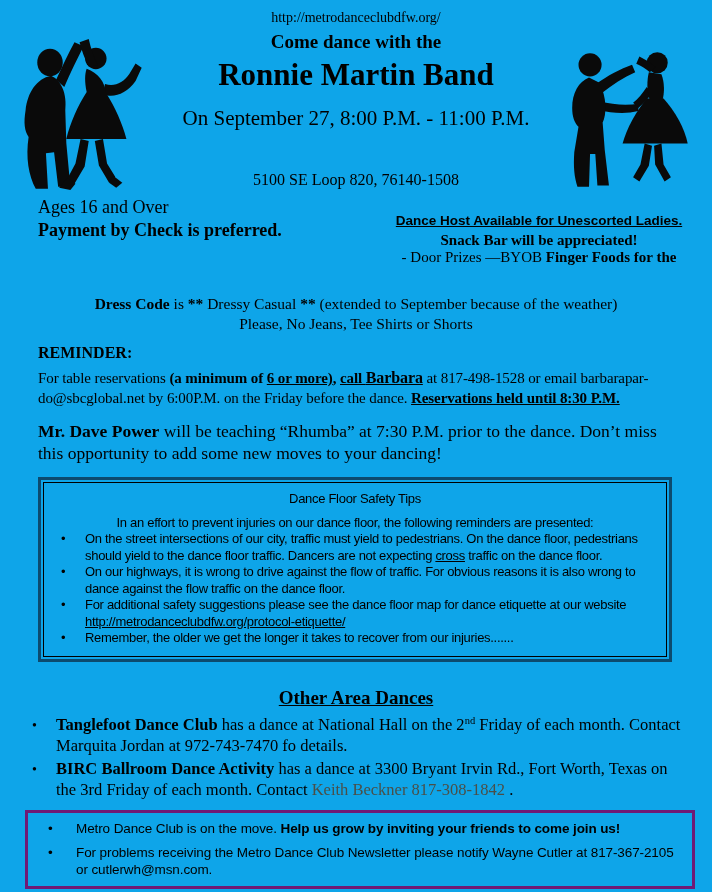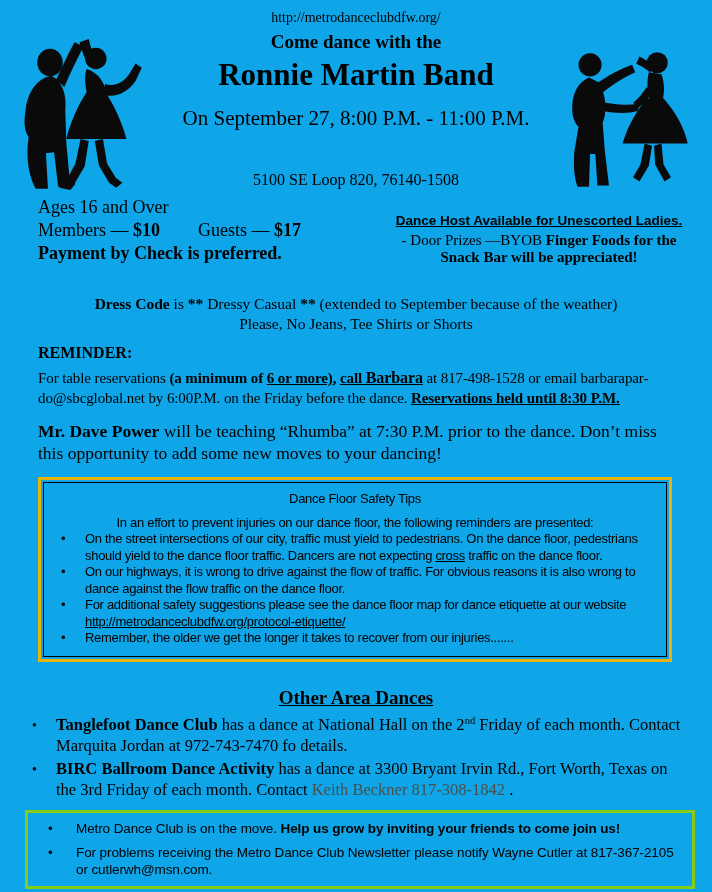--- a/index.html
+++ b/index.html
@@ -30,21 +30,21 @@
   #host .ln{font-size:15px;line-height:17px;}
 
   #dress{top:294px;font-size:15.5px;line-height:20px;}
 
   #rem-head{left:38px;top:344px;font-size:16px;font-weight:bold;}
   #rem-para{left:38px;top:368px;width:632px;font-size:15px;line-height:20px;letter-spacing:-0.1px;}
   #rem-para .big{font-size:16px;}
 
   #lesson{left:38px;top:420px;width:622px;font-size:17.5px;line-height:22px;}
 
-  #safety{left:38px;top:477px;width:634px;box-sizing:border-box;border:3px solid #eab308;padding:2px;}
+  #safety{left:38px;top:477px;width:634px;box-sizing:border-box;border:3px solid #0c4a6e;padding:2px;}
   #safety .inner{border:1px solid #000;padding:8px 12px 9px 12px;
                  font-family:"Liberation Sans",sans-serif;font-size:13px;line-height:16.5px;
                  letter-spacing:-0.3px;}
   #safety .ttl{text-align:center;}
   #safety .intro{text-align:center;margin-top:7px;}
   .sb{display:flex;}
   .sb .dot{width:24px;flex:none;padding-left:5px;}
   .sb .dot::before{content:"•";}
   .sb .txt{flex:1;}
 
@@ -52,21 +52,21 @@
 
   .area{left:30px;width:656px;font-size:16.5px;line-height:21px;display:flex;}
   #tangle{top:714px;}
   #birc{top:758px;font-family:Liberation Serif, serif;}
   .area .dot{width:24px;flex:none;padding-left:2px;}
   .area .dot::before{content:"•";font-size:14px;}
   .area .txt{flex:1;}
   .muted{color:#4a4f48;}
   sup.sup{font-size:10.5px;vertical-align:super;line-height:0;}
 
-  #footer{left:25px;top:810px;width:670px;box-sizing:border-box;border:3px solid #84cc16;
+  #footer{left:25px;top:810px;width:670px;box-sizing:border-box;border:3px solid #701a75;
           font-family:"Liberation Sans",sans-serif;font-size:13.5px;line-height:17px;
           letter-spacing:-0.1px;padding:7px 12px 8px 12px;}
   .fb{display:flex;}
   .fb + .fb{margin-top:7px;}
   .fb .dot{width:28px;flex:none;padding-left:8px;}
   .fb .dot::before{content:"•";}
   .fb .txt{flex:1;}
 </style>
 </head>
 <body>
@@ -106,28 +106,27 @@
       <path d="M85 38 C81 44 77 49 72 53 L77 58 C82 54 86 49 90 44 Z"></path>
       <path d="M87 24 L99 26 C102 34 102 43 100 51 L88 51 C85 42 85 32 87 24 Z"></path>
       <path d="M85 49 L101 49 C112 61 121 77 124 92 L62 92 C66 77 75 61 85 49 Z"></path>
       <path d="M83 92 L79 112 L72 124 L78 128 L87 113 L90 94 Z"></path>
       <path d="M99 92 L101 112 L108 124 L102 128 L93 112 L92 94 Z"></path>
     </svg>
   </div>
 
   <div id="ages" class="abs">
     <div>Ages 16 and Over</div>
-    <div><span>Members — </span><span class="b">$10</span><span class="price-gap"></span><span>Guests — </span><span class="b">$17</span></div>
     <div class="b">Payment by Check is preferred.</div>
   </div>
 
   <div id="host" class="abs">
     <div class="hd">Dance Host Available for Unescorted Ladies.</div>
+    <div class="ln b">Snack Bar will be appreciated!</div>
     <div class="ln"><span>- Door Prizes —BYOB </span><span class="b">Finger Foods for the</span></div>
-    <div class="ln b">Snack Bar will be appreciated!</div>
   </div>
 
   <div id="dress" class="abs center">
     <div><span class="b">Dress Code</span><span> is </span><span class="b">** </span><span>Dressy Casual</span><span class="b"> **</span><span> (extended to September because of the weather)</span></div>
     <div>Please, No Jeans, Tee Shirts or Shorts</div>
   </div>
 
   <div id="rem-head" class="abs">REMINDER:</div>
 
   <div id="rem-para" class="abs"><span>For table reservations </span><span class="b">(a minimum of </span><span class="b u">6 or more)</span><span class="b">, </span><span class="b u">call </span><span class="b u big">Barbara</span><span> at 817-498-1528 or email  barbarapar-do@sbcglobal.net by 6:00P.M. on the Friday before the dance. </span><span class="b u">Reservations held until 8:30 P.M.</span></div>

